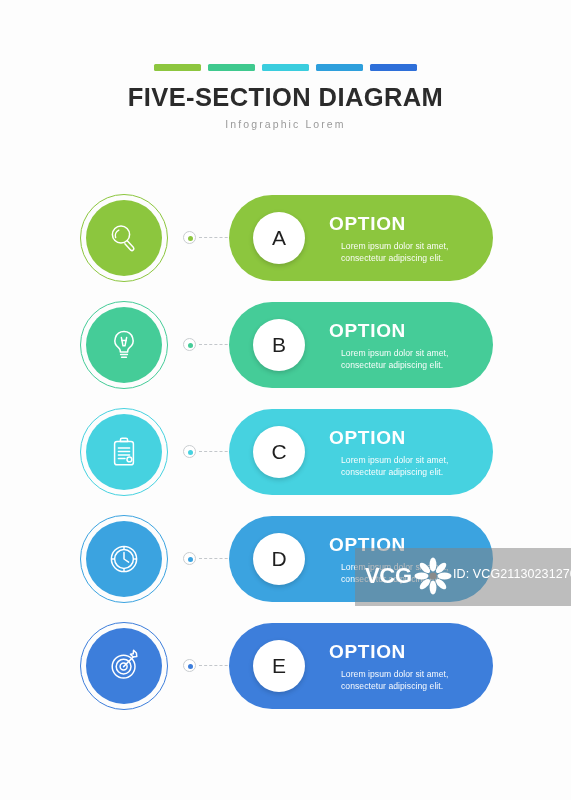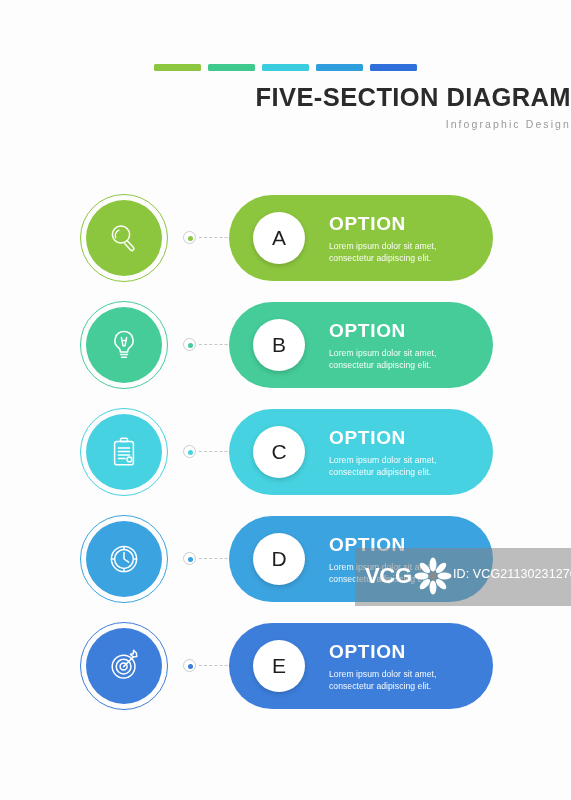--- a/index.html
+++ b/index.html
@@ -24,21 +24,21 @@
     height: 800px;
     background: #fdfdfd;
   }
 
   
   .header {
     position: absolute;
     top: 64px;
     left: 0;
     width: 571px;
-    text-align: right;
+    text-align: center;
   }
   .bar-row {
     display: flex;
     justify-content: center;
     gap: 7px;
     margin-bottom: 13px;
   }
   .bar {
     width: 47px;
     height: 7px;
@@ -174,20 +174,21 @@
     font-weight: bold;
     letter-spacing: 0.7px;
     line-height: 1;
     margin-bottom: 7px;
   }
   .pill-desc {
     font-size: 8.6px;
     line-height: 1.42;
     letter-spacing: 0.05px;
     color: rgba(255,255,255,0.96);
+    margin-left: 12px;
   }
 
   
   .watermark {
     position: absolute;
     left: 355px;
     top: 548px;
     width: 216px;
     height: 58px;
     background: rgba(130,130,130,0.52);
@@ -229,21 +230,21 @@
 
   <div class="header">
     <div class="bar-row" id="bar-row">
         <div class="bar" style="background: rgb(141, 198, 63);"></div>
         <div class="bar" style="background: rgb(63, 201, 142);"></div>
         <div class="bar" style="background: rgb(58, 205, 222);"></div>
         <div class="bar" style="background: rgb(46, 159, 220);"></div>
         <div class="bar" style="background: rgb(46, 111, 217);"></div>
       </div>
     <div class="title">FIVE-SECTION DIAGRAM</div>
-    <div class="subtitle">Infographic Design</div>
+    <div class="subtitle">Infographic Lorem</div>
   </div>
 
   <div class="rows" id="rows">
       <div class="row" style="color: rgb(140, 198, 62);">
         <div class="icon-circle">
           <div class="inner-fill">
             <span>
               <svg width="40" height="40" viewBox="0 0 40 40">
                 <g fill="none" stroke="#ffffff" stroke-width="1.5" stroke-linecap="round" stroke-linejoin="round">
                   <circle cx="17" cy="16.5" r="8.6"></circle>

